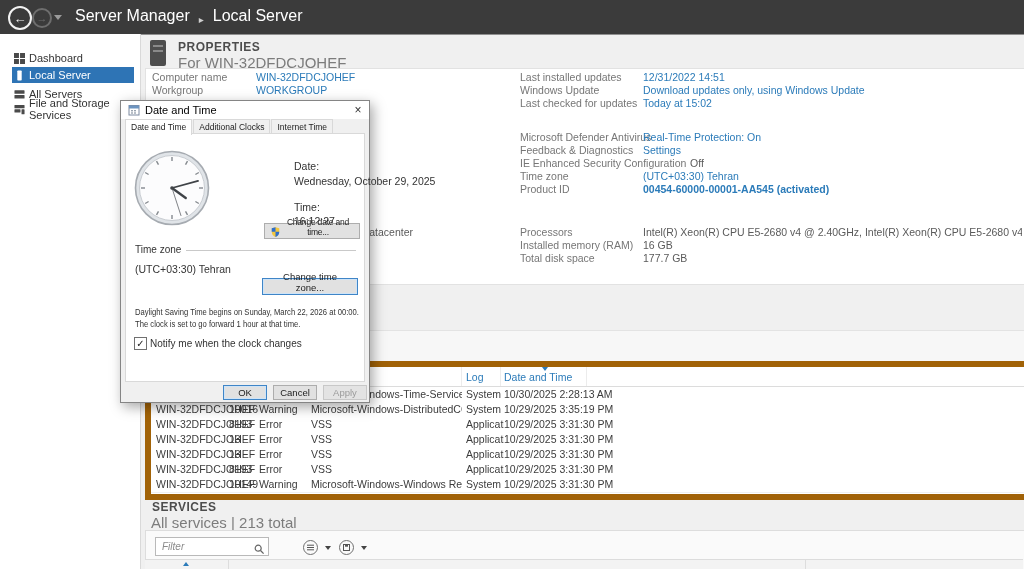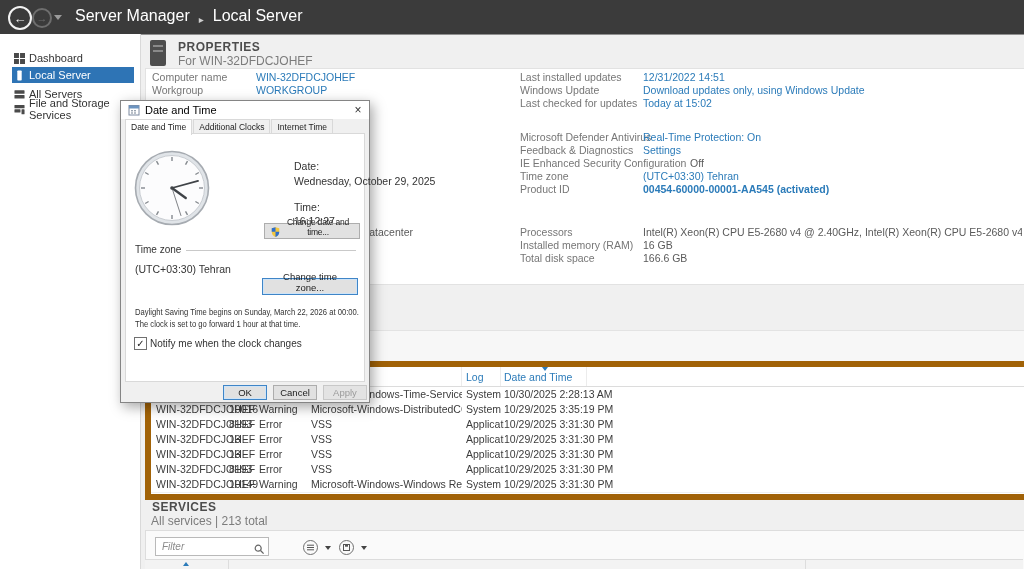--- a/index.html
+++ b/index.html
@@ -21,21 +21,21 @@
   .side-item{position:absolute;left:0;width:140px;height:16px;display:flex;align-items:center;cursor:default;}
   .side-item .hl{position:absolute;left:12px;right:6px;top:0;bottom:0;}
   .side-item.selected .hl{background:#2e74b5;}
   .side-ic{position:relative;margin-left:14px;width:11px;height:11px;display:flex;align-items:center;}
   .side-lb{position:relative;margin-left:4px;font-size:11px;color:#333;}
   .side-item.selected .side-lb{color:#fff;}
 
   
   .tile{position:absolute;background:#fff;border:1px solid #e2e2e2;}
   .sec-head{font-size:12px;font-weight:bold;color:#4d4d4d;letter-spacing:.5px;}
-  .sec-sub{font-size:12px;color:#7c7c7c;}
+  .sec-sub{font-size:15px;color:#7c7c7c;}
   .props-icon{position:absolute;left:150px;top:40px;width:16px;height:26px;background:#4e4e4e;border-radius:2px;}
   .props-icon:before{content:"";position:absolute;left:3px;top:5px;width:10px;height:2px;background:#8a8a8a;}
   .props-icon:after{content:"";position:absolute;left:3px;top:10px;width:10px;height:2px;background:#8a8a8a;}
 
   .prop-lbl{position:absolute;font-size:10.5px;color:#767676;white-space:nowrap;}
   .prop-val{position:absolute;font-size:10.5px;white-space:nowrap;}
   .prop-val.link{color:#2b7bb9;cursor:pointer;}
   .prop-val.plain{color:#5a5a5a;}
   .clipw{max-width:379px;overflow:hidden;}
 
@@ -167,21 +167,21 @@
       <div class="prop-val plain" style="left: 690px; top: 157px;">Off</div>
       <div class="prop-lbl" style="left: 520px; top: 170px;">Time zone</div>
       <div class="prop-val link" style="left: 643px; top: 170px;">(UTC+03:30) Tehran</div>
       <div class="prop-lbl" style="left: 520px; top: 183px;">Product ID</div>
       <div class="prop-val link" style="left: 643px; top: 183px; font-weight: bold;">00454-60000-00001-AA545 (activated)</div>
       <div class="prop-lbl" style="left: 520px; top: 226px;">Processors</div>
       <div class="prop-val plain clipw" style="left: 643px; top: 226px;">Intel(R) Xeon(R) CPU E5-2680 v4 @ 2.40GHz, Intel(R) Xeon(R) CPU E5-2680 v4 @ 2.40GHz, Intel(R) Xeon(R) CPU E5-26</div>
       <div class="prop-lbl" style="left: 520px; top: 239px;">Installed memory (RAM)</div>
       <div class="prop-val plain" style="left: 643px; top: 239px;">16 GB</div>
       <div class="prop-lbl" style="left: 520px; top: 252px;">Total disk space</div>
-      <div class="prop-val plain" style="left: 643px; top: 252px;">166.6 GB</div>
+      <div class="prop-val plain" style="left: 643px; top: 252px;">177.7 GB</div>
     </div>
 
   <div class="ev-toolbar"></div>
   <div class="ev-table">
     <span class="ev-colhead" style="left:315px;">Log</span>
     <span class="ev-colhead" style="left:353px;">Date and Time</span>
     <div class="tri-down abs" style="left:391px;top:0;"></div>
     <div class="ev-div" style="left:310px;"></div>
     <div class="ev-div" style="left:349px;"></div>
     <div class="ev-div" style="left:435px;"></div>

